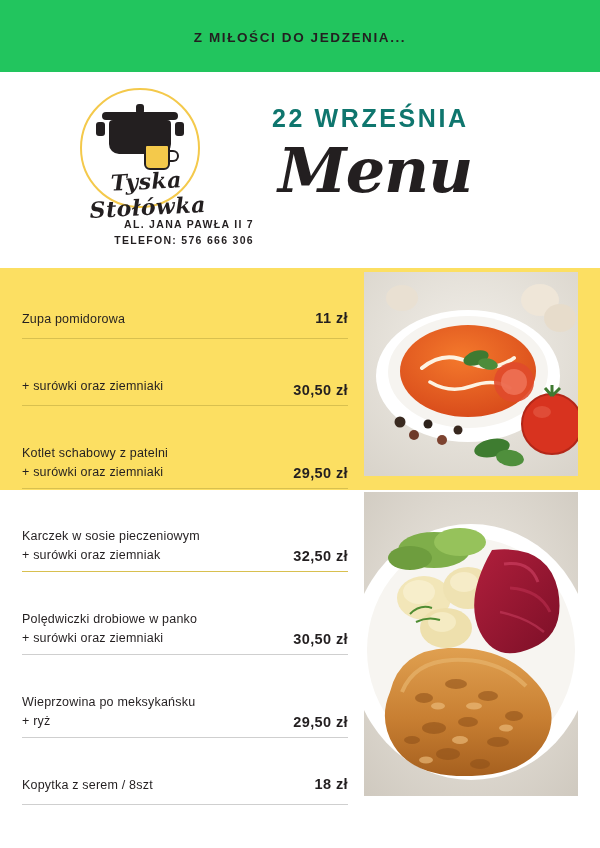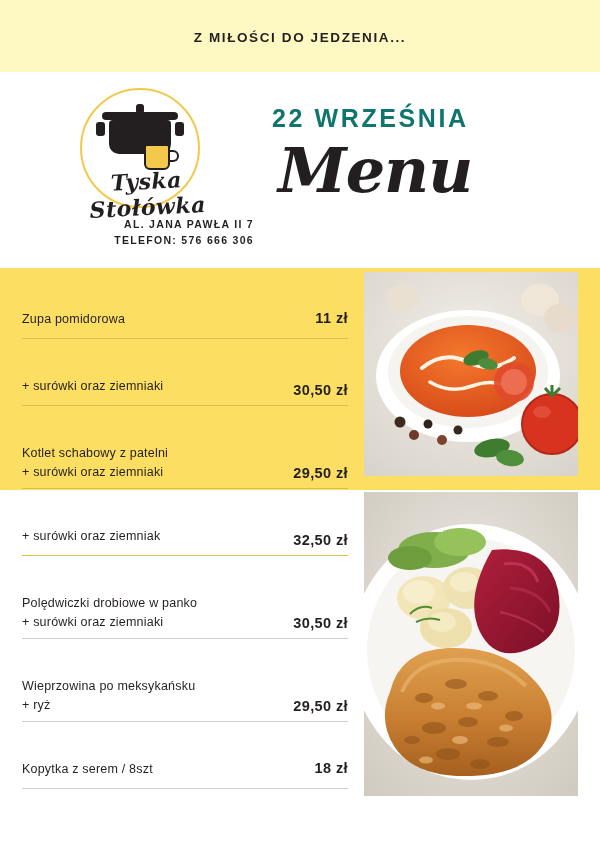--- a/index.html
+++ b/index.html
@@ -13,21 +13,21 @@
     font-family: "Liberation Sans", sans-serif;
     overflow: hidden;
     position: relative;
   }
 
   
   .top-banner {
     position: absolute;
     left: 0; top: 0;
     width: 600px; height: 72px;
-    background: #fef9c3;
+    background: #22c55e;
   }
   .top-banner-text {
     position: absolute;
     left: 0; top: 30px;
     width: 600px;
     text-align: center;
     font-size: 13.5px;
     font-weight: bold;
     letter-spacing: 1.6px;
     color: #231f20;
@@ -263,20 +263,21 @@
     <span class="mi-price">30,50 zł</span>
   </div>
 
   <div class="menu-item">
     <span class="mi-name">Kotlet schabowy z patelni</span>
     <span class="mi-name2">+ surówki oraz ziemniaki</span>
     <span class="mi-price">29,50 zł</span>
   </div>
 
   <div class="menu-item">
+    <span class="mi-name">Karczek w sosie pieczeniowym</span>
     <span class="mi-name2">+ surówki oraz ziemniak</span>
     <span class="mi-price">32,50 zł</span>
   </div>
 
   <div class="menu-item on-white">
     <span class="mi-name">Polędwiczki drobiowe w panko</span>
     <span class="mi-name2">+ surówki oraz ziemniaki</span>
     <span class="mi-price">30,50 zł</span>
   </div>
 

